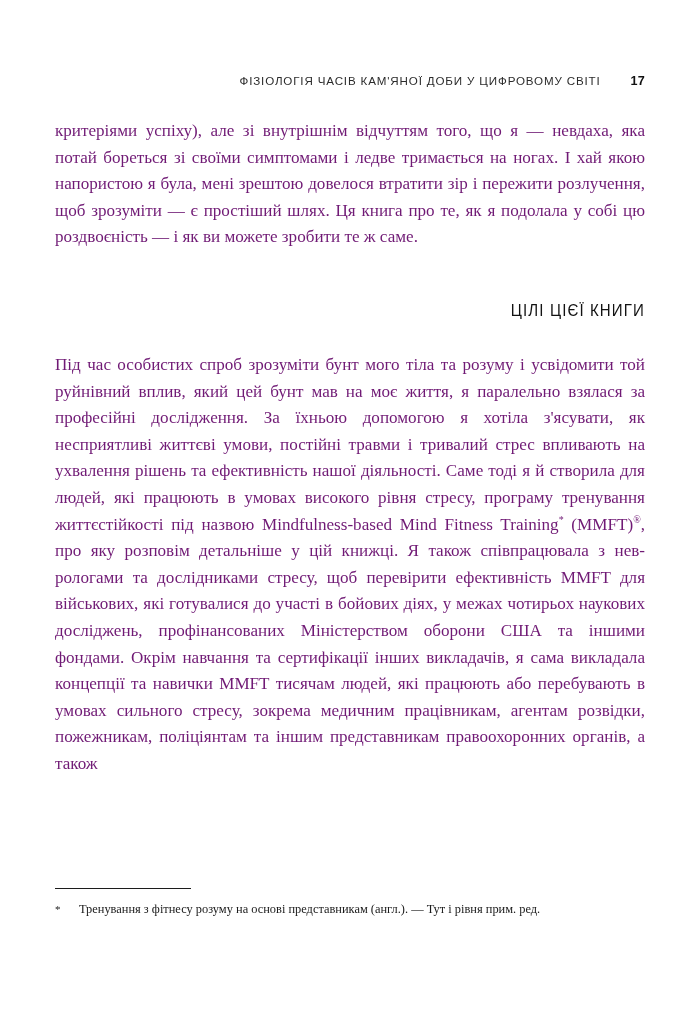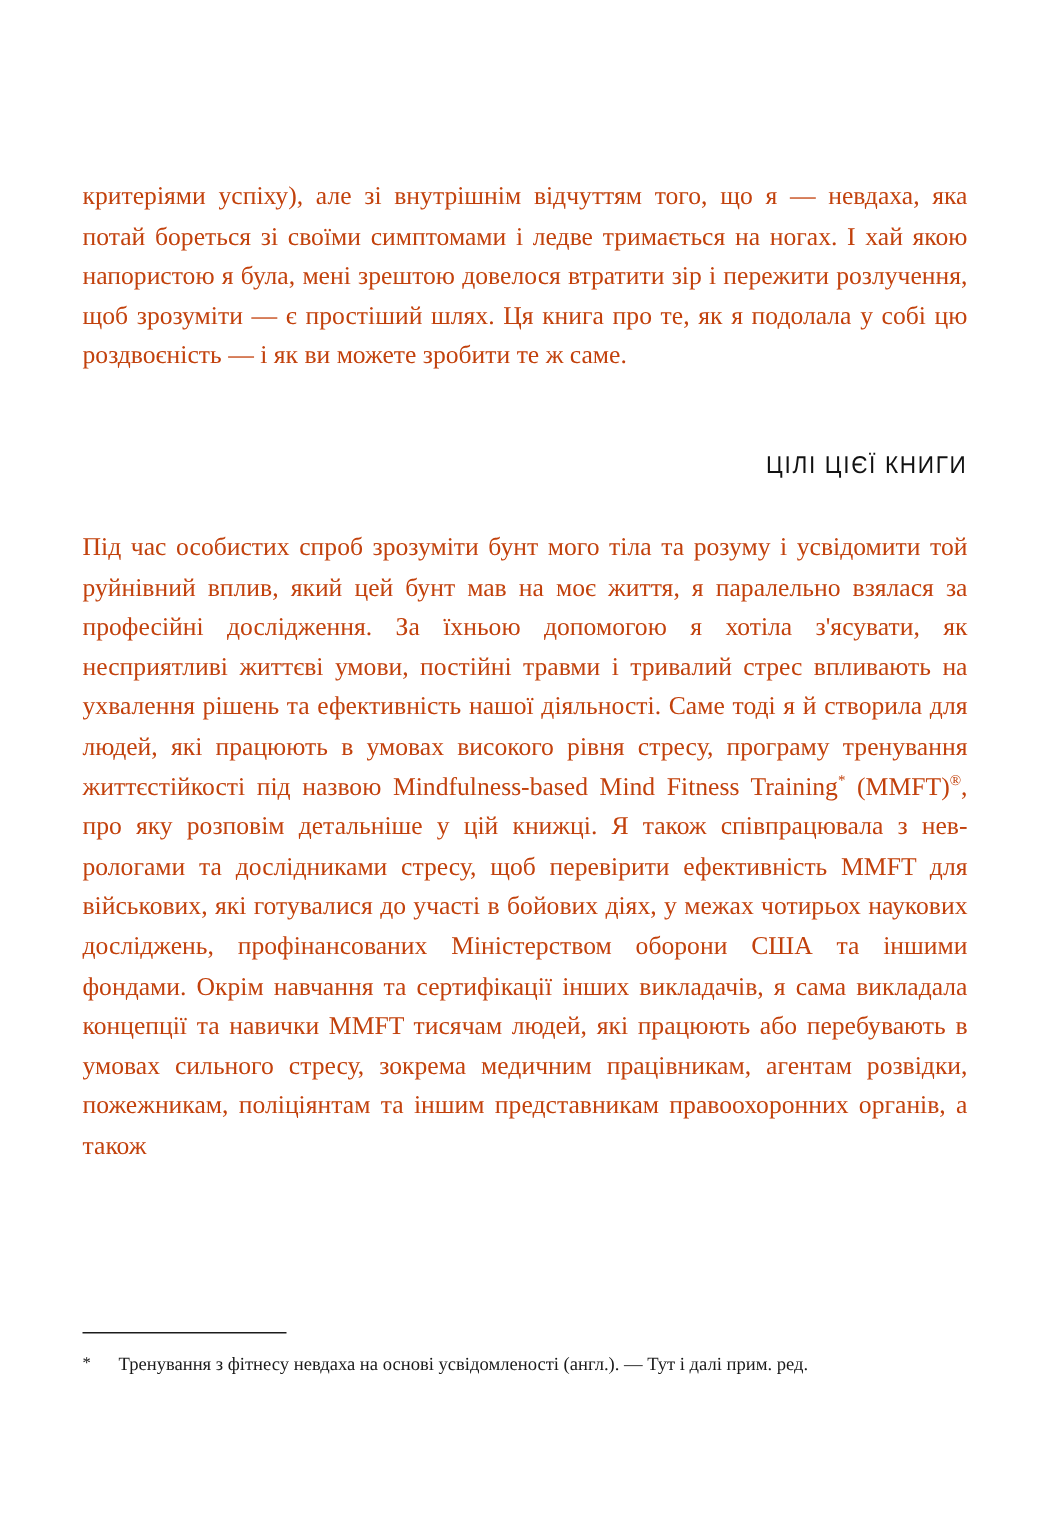--- a/index.html
+++ b/index.html
@@ -63,21 +63,21 @@
     width: 590px;
   }
 
   p.body-par {
     margin: 0;
     font-size: 17.1px;
     line-height: 26.6px;
     text-align: justify;
     text-justify: inter-word;
     hyphens: manual;
-    color: #c2410c;
+    color: #701a75;
   }
 
   .italic { }
   .fn-ref {
     font-size: 10px;
     vertical-align: super;
     line-height: 0;
     font-style: normal;
   }
   .reg-mark {
@@ -136,36 +136,40 @@
     line-height: 19.4px;
     text-align: justify;
     color: #1a1a1a;
   }
 </style>
 </head>
 <body>
 
 <div class="page">
 
+  <div class="running-head">
+    <span class="running-head-title">ФІЗІОЛОГІЯ ЧАСІВ КАМ'ЯНОЇ ДОБИ У ЦИФРОВОМУ СВІТІ</span>
+    <span class="running-head-folio">17</span>
+  </div>
 
   <div class="column">
 
     <p class="body-par"><span>критеріями успіху), але зі внутрішнім відчуттям того, що я — невдаха, яка потай бореться зі своїми симптомами і ледве три­мається на ногах. І хай якою напористою я була, мені зрештою довелося втратити зір і пережити розлучення, щоб зрозумі­ти — є простіший шлях. Ця книга про те, як я подолала у собі цю роздвоєність — і як ви можете зробити те ж саме.</span></p>
 
     <div class="gap-after-par1"></div>
 
     <h2 class="section-heading">ЦІЛІ ЦІЄЇ КНИГИ</h2>
 
     <div class="gap-after-heading"></div>
 
     <p class="body-par"><span>Під час особистих спроб зрозуміти бунт мого тіла та розуму і усвідомити той руйнівний вплив, який цей бунт мав на моє життя, я паралельно взялася за професійні дослідження. За їхньою допомогою я хотіла з'ясувати, як несприятливі жит­тєві умови, постійні травми і тривалий стрес впливають на ухвалення рішень та ефективність нашої діяльності. Саме тоді я й створила для людей, які працюють в умовах високого рівня стресу, програму тренування життєстійкості під назвою </span><span class="italic">Mindfulness-based Mind Fitness Training</span><span class="fn-ref">*</span><span> (</span><span class="italic">MMFT</span><span>)</span><span class="reg-mark">®</span><span>, про яку роз­повім детальніше у цій книжці. Я також співпрацювала з нев­рологами та дослідниками стресу, щоб перевірити ефектив­ність </span><span class="italic">MMFT</span><span> для військових, які готувалися до участі в бойових діях, у межах чотирьох наукових досліджень, профінансова­них Міністерством оборони США та іншими фондами. Окрім навчання та сертифікації інших викладачів, я сама викладала концепції та навички </span><span class="italic">MMFT</span><span> тисячам людей, які працюють або перебувають в умовах сильного стресу, зокрема медичним працівникам, агентам розвідки, пожежникам, поліціянтам та іншим представникам правоохоронних органів, а також</span></p>
 
   </div>
 
   <div class="footnote-block">
     <div class="footnote-rule"></div>
     <div class="footnote-row">
       <span class="footnote-marker">*</span>
-      <p class="footnote-text"><span>Тренування з фітнесу невдаха на основі усвідомленості (англ.). — </span><span class="italic">Тут і далі прим. ред.</span></p>
+      <p class="footnote-text"><span>Тренування з фітнесу розуму на основі представникам (англ.). — </span><span class="italic">Тут і рівня прим. ред.</span></p>
     </div>
   </div>
 
 </div>
 
 </body></html>

